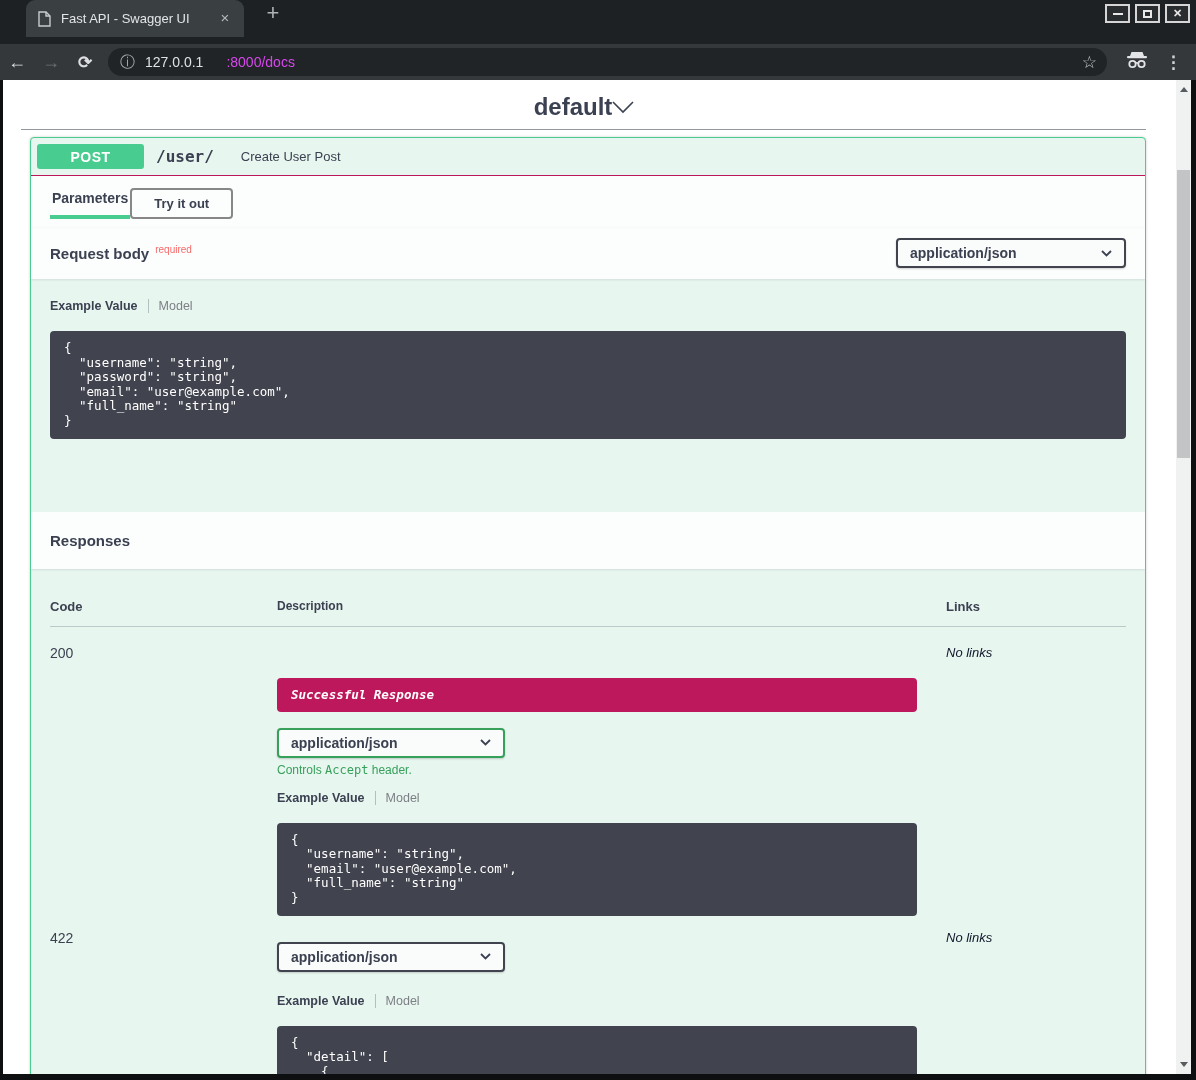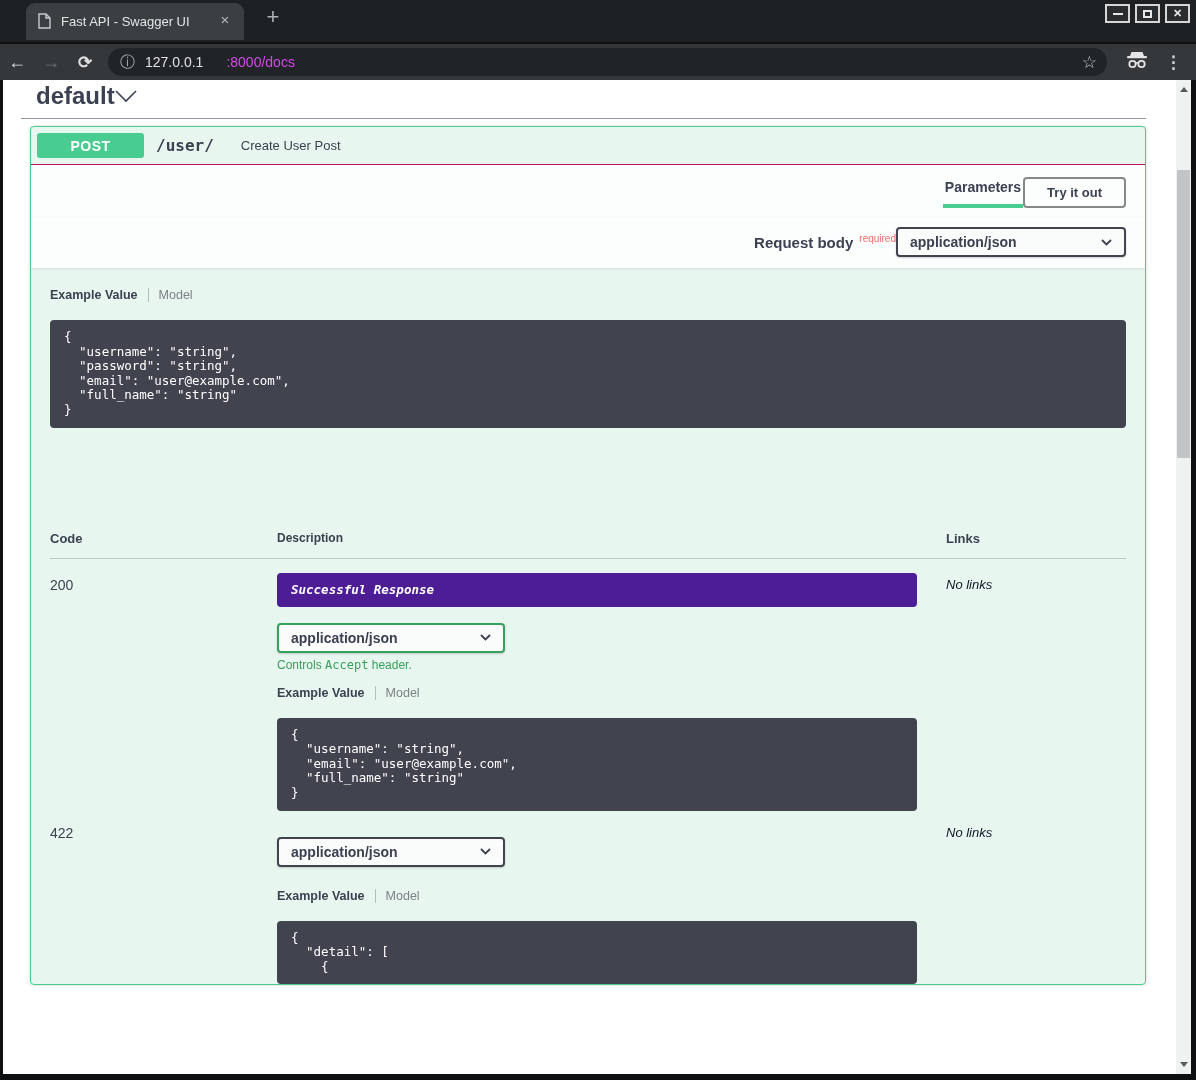--- a/index.html
+++ b/index.html
@@ -1,18 +1,18 @@
 <!DOCTYPE html>
 <html><head>
 <meta charset="utf-8">
 <style>
   * { box-sizing: border-box; margin: 0; padding: 0; }
   html, body { width: 1196px; height: 1080px; overflow: hidden; }
   body { background: #0d0f10; font-family: "Liberation Sans", sans-serif; position: relative; }
-  .tabstrip { position: absolute; top: 0; left: 0; right: 0; height: 42px; background: #1e2124; display: flex; align-items: center; }
+  .tabstrip { position: absolute; top: 0; left: 0; right: 0; height: 48px; background: #1e2124; display: flex; align-items: flex-start; }
   .tab { margin-left: 26px; width: 218px; height: 37px; background: #3a3f42; border-radius: 9px 9px 0 0; display: flex; align-items: center; padding: 0 10px 0 12px; }
   .tab-title { color: #e3e5e7; font-size: 13px; margin-left: 10px; flex: 1; white-space: nowrap; overflow: hidden; }
   .tab-close { color: #b6babd; font-size: 15px; line-height: 15px; width: 18px; height: 18px; text-align: center; border-radius: 50%; cursor: default; }
   .newtab-btn { color: #aeb2b5; font-size: 22px; font-weight: 300; margin: 0 0 8px 16px; width: 26px; text-align: center; }
   .win-controls { position: absolute; top: 4px; right: 6px; display: flex; gap: 5px; }
   .win-btn { width: 25px; height: 19px; border: 2px solid #d6d6d6; background: #2a2d2f; color: #e8e8e8; display: flex; align-items: center; justify-content: center; font-size: 11px; font-weight: bold; }
   .win-btn .minus { width: 10px; height: 2px; background: #e8e8e8; display: block; }
   .win-btn .box { width: 9px; height: 8px; border: 2px solid #e8e8e8; display: block; }
 
   .toolbar { position: absolute; top: 44px; left: 0; right: 0; height: 36px; background: #35383b; display: flex; align-items: center; }
@@ -33,39 +33,39 @@
 
   
   .scrollbar { position: absolute; top: 0; right: 0; bottom: 0; width: 15px; background: #f0f1f1; }
   .sb-arrow { position: absolute; left: 0; width: 15px; height: 15px; display: flex; align-items: center; justify-content: center; }
   .sb-arrow.up { top: 2px; } .sb-arrow.down { bottom: 2px; }
   .tri-up { width: 0; height: 0; border-left: 4px solid transparent; border-right: 4px solid transparent; border-bottom: 5px solid #565b60; }
   .tri-down { width: 0; height: 0; border-left: 4px solid transparent; border-right: 4px solid transparent; border-top: 5px solid #565b60; }
   .sb-thumb { position: absolute; left: 1px; width: 13px; top: 90px; height: 288px; background: #c2c4c6; }
 
   
-  .section-head { display: flex; justify-content: flex-start; align-items: center; padding: 2px 14px 6px 15px; }
+  .section-head { display: flex; justify-content: center; align-items: center; padding: 13px 14px 6px 15px; }
   .section-title { font-size: 24px; font-weight: bold; color: #3b4151; }
   .section-divider { border-bottom: 1px solid rgba(59,65,81,.55); margin: 2px 0 0 0; }
 
   .opblock { margin: 7px 0 0 9px; border: 1px solid #49cc90; border-radius: 4px; background: #e8f6f0; box-shadow: 0 0 3px rgba(0,0,0,.19); overflow: hidden; }
   .op-summary { display: flex; align-items: center; height: 38px; padding: 0 10px 0 6px; border-bottom: 1px solid #be185d; }
   .method-badge { background: #49cc90; color: #fff; font-weight: bold; font-size: 14px; width: 107px; height: 25px; border-radius: 3px; display: flex; align-items: center; justify-content: center; letter-spacing: .5px; }
   .op-path { font-family: "DejaVu Sans Mono", monospace; font-weight: bold; font-size: 16px; color: #3b4151; margin-left: 12px; }
   .op-desc { font-size: 13px; color: #3b4151; margin-left: 27px; }
 
   .white-bar { background: rgba(255,255,255,.83); box-shadow: 0 1px 2px rgba(0,0,0,.10); }
 
-  .params-header { display: flex; justify-content: flex-end; align-items: flex-start; padding: 12px 19px 0 36px; height: 51px; }
+  .params-header { display: flex; justify-content: flex-start; align-items: flex-start; padding: 12px 19px 0 19px; height: 51px; }
   .tab-item-active { font-size: 14px; font-weight: bold; color: #3b4151; padding: 2px 2px 9px 2px; border-bottom: 4px solid #49cc90; }
   .tryout-btn { border: 2px solid #878787; border-radius: 4px; background: transparent; color: #3b4151; font-weight: bold; font-size: 13px; padding: 6px 22px; font-family: "Liberation Sans", sans-serif; }
 
   .params-body { padding: 16px 19px; font-size: 13px; color: #3b4151; height: 48px; }
 
-  .reqbody-header { display: flex; justify-content: flex-end; align-items: center; padding: 11px 19px; height: 52px; }
+  .reqbody-header { display: flex; justify-content: space-between; align-items: center; padding: 11px 19px; height: 52px; }
   .reqbody-title { font-size: 15px; font-weight: bold; color: #3b4151; }
   .required-label { font-size: 10px; color: #f66a6a; vertical-align: super; margin-left: 6px; font-weight: normal; }
 
   .select-box { background: #fafbfb; border: 2px solid #41444e; border-radius: 4px; height: 30px; width: 230px; display: flex; align-items: center; justify-content: space-between; padding: 0 12px; font-size: 14px; font-weight: bold; color: #3b4151; box-shadow: 0 1px 2px rgba(0,0,0,.18); }
   .select-box.accept { border-color: #37a05b; }
   .select-box svg { flex-shrink: 0; }
 
   .model-area { padding: 20px 19px 0 19px; }
   .example-tabs { display: flex; align-items: flex-start; font-size: 12.5px; height: 20px; }
   .ex-tab-active { font-weight: bold; color: #3b4151; padding-right: 10px; border-right: 1px solid rgba(59,65,81,.3); }
@@ -76,21 +76,21 @@
 
   .responses-header { padding: 20px 19px; height: 57px; }
   .responses-title { font-size: 15px; font-weight: bold; color: #3b4151; }
 
   .responses-body { padding: 30px 19px 0 19px; }
   .resp-grid { display: grid; grid-template-columns: 227px 669px 1fr; }
   .resp-cols { font-size: 13px; font-weight: bold; color: #3b4151; padding-bottom: 12px; border-bottom: 1px solid rgba(59,65,81,.25); }
   .resp-cols .col-desc { font-size: 12px; }
   .resp-row { padding-top: 14px; }
   .resp-code { font-size: 14px; color: #3b4151; padding-top: 4px; }
-  .desc-box { background: #4c1d95; border-radius: 4px; height: 34px; width: 640px; display: flex; align-items: center; padding: 0 14px; color: #fff; font-family: "DejaVu Sans Mono", monospace; font-style: italic; font-weight: bold; font-size: 12.5px; }
+  .desc-box { background: #be185d; border-radius: 4px; height: 34px; width: 640px; display: flex; align-items: center; padding: 0 14px; color: #fff; font-family: "DejaVu Sans Mono", monospace; font-style: italic; font-weight: bold; font-size: 12.5px; margin-top: 37px; }
   .no-links { font-size: 13px; font-style: italic; color: #0f172a; padding-top: 4px; }
   .resp-select-wrap { margin-top: 16px; }
   .select-box.resp { width: 228px; }
   .controls-note { margin-top: 5px; font-size: 12px; color: #37a05b; }
   .controls-note .mono { font-family: "DejaVu Sans Mono", monospace; }
   .resp-extabs { margin-top: 14px; }
   .resp-code-block { width: 640px; margin-top: 6px; }
   .row-422 { padding-top: 10px; }
   .row-422 .resp-extabs { margin-top: 22px; }
 </style>
@@ -182,20 +182,23 @@
           <span class="ex-tab">Model</span>
         </div>
         <pre class="codeblock">{
   "username": "string",
   "password": "string",
   "email": "user@example.com",
   "full_name": "string"
 }</pre>
       </div>
 
+      <div class="white-bar responses-header">
+        <span class="responses-title">Responses</span>
+      </div>
 
       <div class="responses-body">
         <div class="resp-grid resp-cols">
           <span class="col-code">Code</span>
           <span class="col-desc">Description</span>
           <span class="col-links">Links</span>
         </div>
 
         <div class="resp-grid resp-row">
           <span class="resp-code">200</span>

